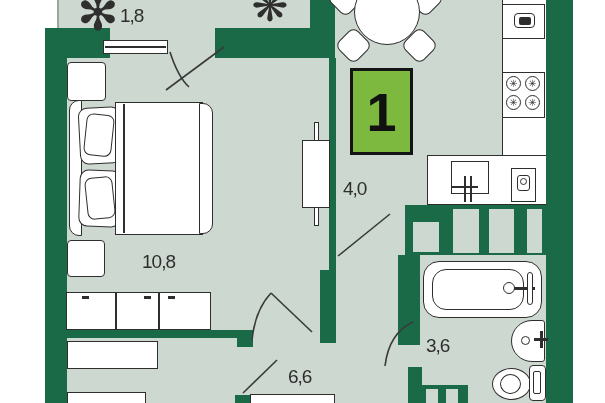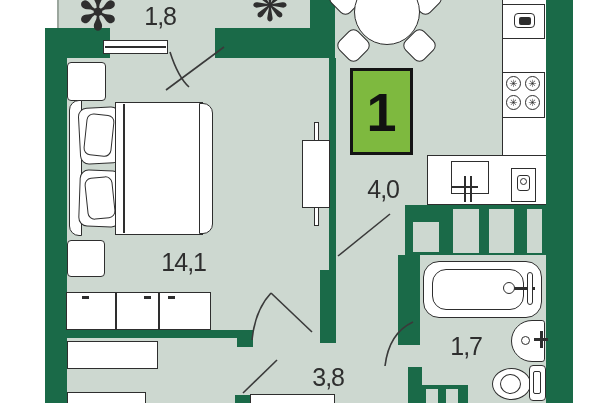--- a/index.html
+++ b/index.html
@@ -6,22 +6,22 @@
   #plan{
     position:relative;width:605px;height:403px;overflow:hidden;
     background:#fff;font-family:"Liberation Sans",sans-serif;
   }
   .floor{position:absolute;background:#cdd8d0;}
   .wall{position:absolute;background:#1a6a48;}
   .cutout{position:absolute;background:#cdd8d0;}
   .furn{position:absolute;background:#fff;border:1.6px solid #2e2e2e;box-sizing:border-box;}
   .thin{position:absolute;background:#2e2e2e;}
   .room-label{
-    position:absolute;color:#2e2e2e;font-size:25px;letter-spacing:-1px;
-    text-align:right;line-height:28px;white-space:nowrap;
+    position:absolute;color:#2e2e2e;font-size:19px;letter-spacing:-1px;
+    text-align:left;line-height:28px;white-space:nowrap;
   }
   .plant{position:absolute;color:#2f2f2f;text-align:center;line-height:1;}
   #badge{
     position:absolute;left:350px;top:68px;width:63px;height:87px;
     background:#7eb93f;border:3px solid #141414;box-sizing:border-box;
     display:flex;align-items:center;justify-content:center;
     font-size:54px;font-weight:700;color:#111;
   }
   .burner{
     position:absolute;width:15px;height:15px;border:1.5px solid #2e2e2e;border-radius:50%;
@@ -146,20 +146,20 @@
       <path d="M390,214 L338,256"></path>
       <path d="M413,322 Q389,333 385,366"></path>
       <path d="M277,360 L243,393"></path>
     </g>
   </svg>
 
   <div class="plant" style="left:72px;top:-12px;width:52px;font-size:50px;">✻</div>
   <div class="plant" style="left:246px;top:-16px;width:48px;font-size:44px;">❋</div>
 
   <div class="room-label" style="left:120px;top:2px;width:56px;">1,8</div>
-  <div class="room-label" style="left:142px;top:248px;width:64px;">14,1</div>
+  <div class="room-label" style="left:142px;top:248px;width:64px;">10,8</div>
   <div class="room-label" style="left:343px;top:175px;width:56px;">4,0</div>
-  <div class="room-label" style="left:288px;top:363px;width:56px;">3,8</div>
-  <div class="room-label" style="left:426px;top:332px;width:56px;">1,7</div>
+  <div class="room-label" style="left:288px;top:363px;width:56px;">6,6</div>
+  <div class="room-label" style="left:426px;top:332px;width:56px;">3,6</div>
 
   <div id="badge">1</div>
 
 </div>
 
 </body></html>

